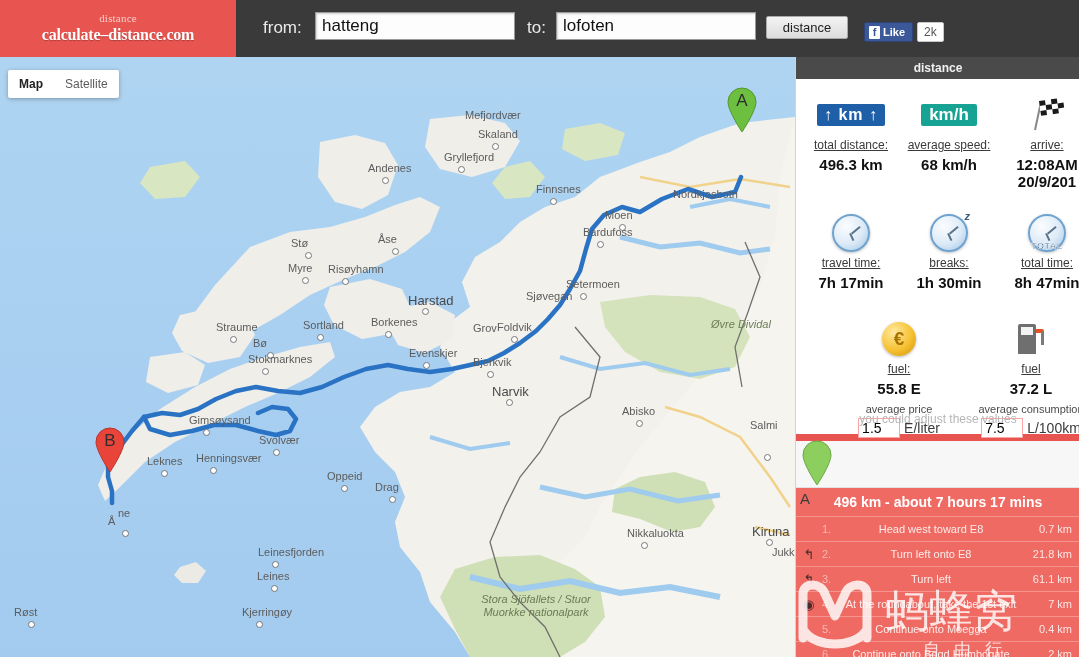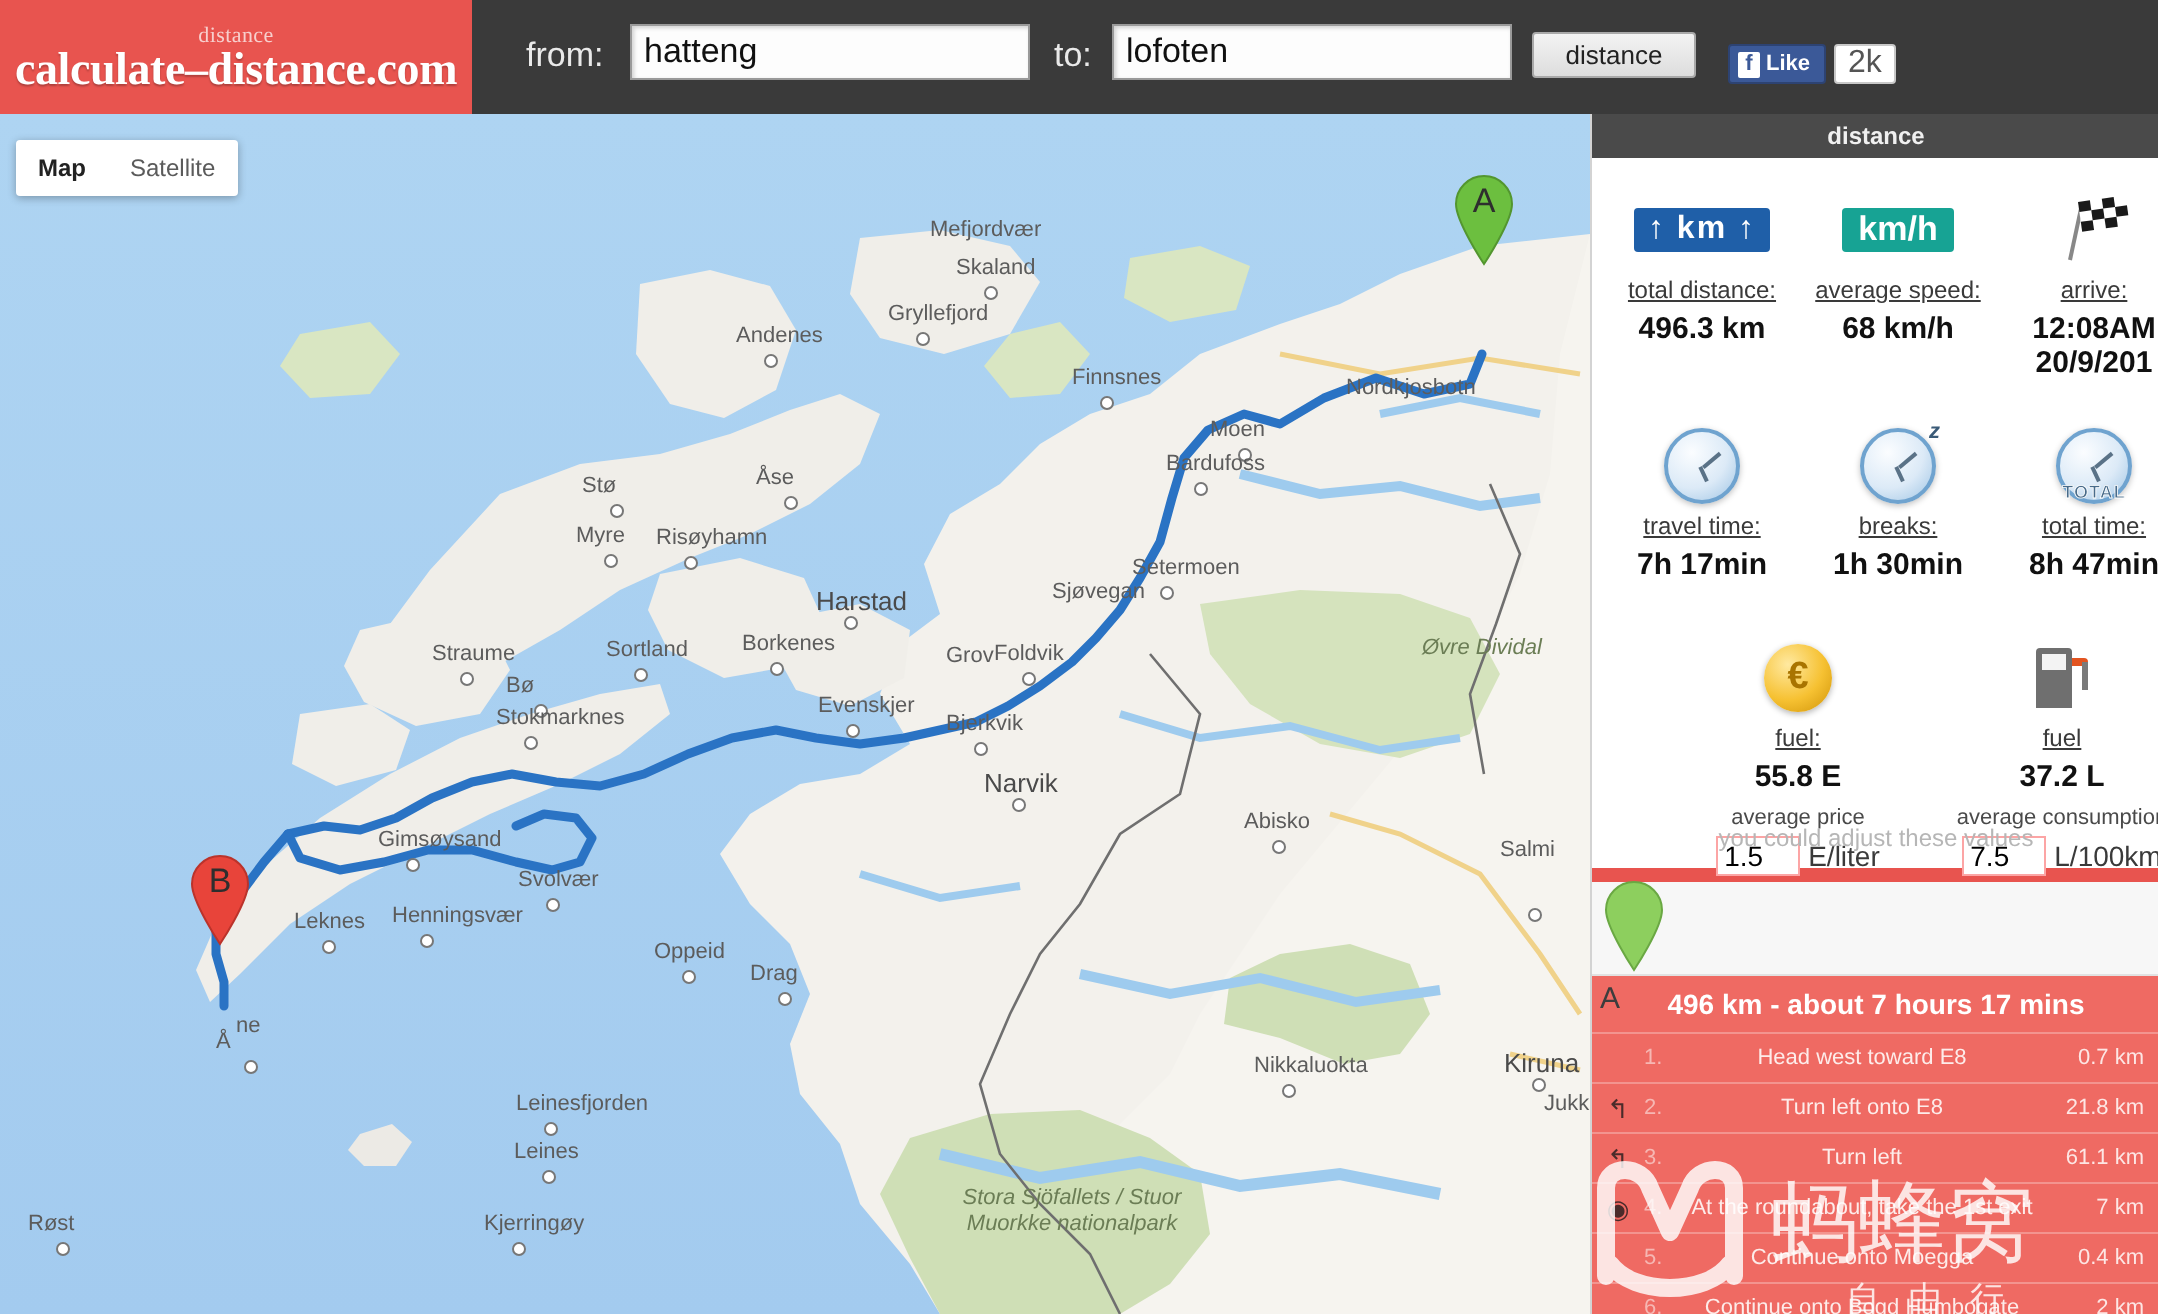--- a/index.html
+++ b/index.html
@@ -9,21 +9,21 @@
     background:#fff;position:relative;
   }
   #app{position:absolute;inset:0;overflow:hidden;}
 
   
   .header{position:absolute;left:0;top:0;width:1079px;height:57px;background:#3a3a3a;}
   .logo{position:absolute;left:0;top:0;width:236px;height:57px;background:#e8544f;
         display:flex;flex-direction:column;align-items:center;justify-content:center;}
   .logo-sub{font-size:11px;color:#f7cfcd;line-height:11px;margin-bottom:1px;
             font-family:"Liberation Serif",serif;letter-spacing:.2px;}
-  .logo-main{font-size:23px;color:#ffffff;font-weight:bold;line-height:20px;
+  .logo-main{font-size:16px;color:#ffffff;font-weight:bold;line-height:20px;
              font-family:"Liberation Serif",serif;letter-spacing:-.2px;
              text-shadow:0 1px 1px rgba(0,0,0,.25);}
   .form-label{position:absolute;color:#e9e9e9;font-size:17px;top:18px;}
   #lbl-from{left:263px;}
   #lbl-to{left:527px;}
   .txtfield{position:absolute;top:12px;height:28px;border:1px solid #9a9a9a;
             background:#fdfdfd;font-size:17px;color:#111;padding:0 6px;
             font-family:"Liberation Sans",sans-serif;box-sizing:border-box;
             box-shadow:inset 1px 1px 2px rgba(0,0,0,.18);}
   #in-from{left:315px;width:200px;}
@@ -31,21 +31,21 @@
   .dist-btn{position:absolute;left:766px;top:16px;width:82px;height:23px;
             background:linear-gradient(#f3f3f3,#dddddd);border:1px solid #a9a9a9;
             border-radius:2px;font-size:13px;color:#222;cursor:pointer;
             font-family:"Liberation Sans",sans-serif;padding:0;}
   .fb-like{position:absolute;left:864px;top:22px;height:20px;display:flex;align-items:stretch;}
   .fb-btn{background:#3b5998;color:#fff;font-size:11px;font-weight:bold;
           display:flex;align-items:center;gap:3px;padding:0 7px 0 4px;border-radius:2px;
           border:1px solid #2d4373;}
   .fb-f{display:inline-block;width:11px;height:13px;background:#fff;color:#3b5998;
         font-size:11px;font-weight:bold;text-align:center;line-height:13px;border-radius:1px;}
-  .fb-count{background:#fff;border:1px solid #c8c8c8;color:#555;font-size:16px;
+  .fb-count{background:#fff;border:1px solid #c8c8c8;color:#555;font-size:12px;
             padding:0 6px;margin-left:4px;display:flex;align-items:center;border-radius:2px;}
 
   
   .map{position:absolute;left:0;top:57px;width:795px;height:600px;overflow:hidden;
        background:#a5cdf0;}
   .map svg{position:absolute;left:0;top:0;}
   .map-type{position:absolute;left:8px;top:13px;display:flex;background:#fff;
             box-shadow:0 1px 4px rgba(0,0,0,.3);border-radius:2px;overflow:hidden;}
   .map-type div{font-size:12px;padding:7px 11px;color:#5b5b5b;cursor:pointer;}
   .map-type div.active{color:#222;font-weight:bold;}

